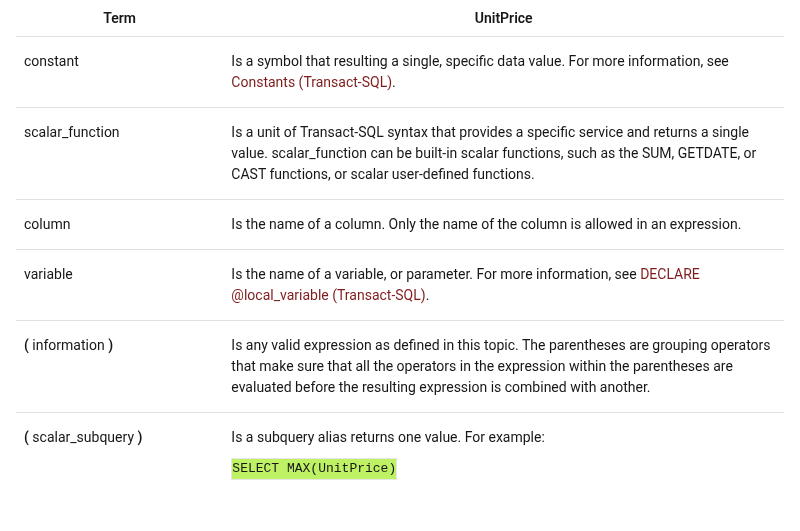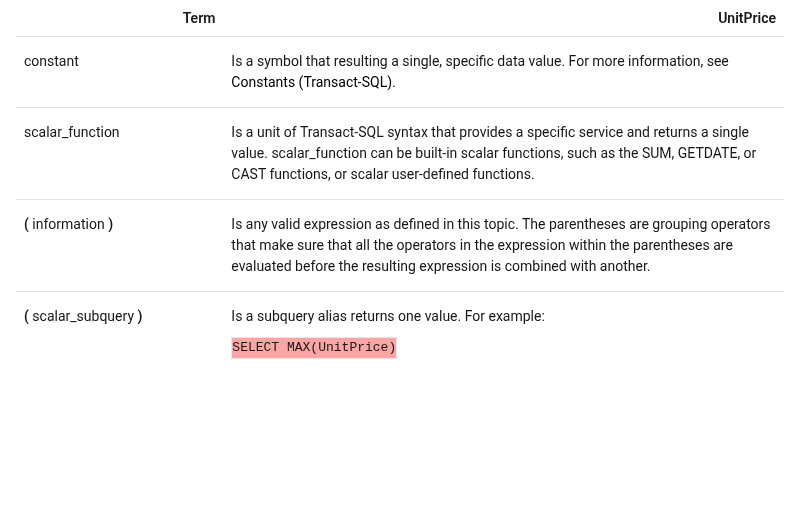--- a/index.html
+++ b/index.html
@@ -11,46 +11,46 @@
     padding: 0 16px;
   }
   table {
     width: 100%;
     border-collapse: collapse;
     table-layout: fixed;
   }
   col.term-col { width: 27%; }
   col.def-col { width: 73%; }
   th {
-    text-align: right;
+    text-align: center;
     font-weight: 600;
     padding: 10px 8px;
     border-bottom: 1px solid #e0e0e0;
     color: #171717;
   }
   td {
     padding: 14px 8px;
     vertical-align: top;
     border-bottom: 1px solid #e0e0e0;
     line-height: 1.5;
     color: #171717;
   }
   tr.last td { border-bottom: none; }
   .term-italic { }
   .term-bracket { font-style: normal; }
   .term-bold { font-weight: 600; font-style: normal; }
   a.doc-link {
-    color: #000000;
+    color: #7f1d1d;
     text-decoration: none;
   }
   code.inline-code {
     display: inline-block;
     font-family: Consolas, "Courier New", monospace;
     font-size: 13px;
-    background: #fca5a5;
+    background: #bef264;
     border: 1px solid #e6e6e6;
     padding: 4px 8px;
     border-radius: 2px;
     color: #171717;
     margin-top: 10px;
   }
   .code-stack code.inline-code { display: table; }
 </style>
 </head>
 <body>
@@ -80,21 +80,37 @@
     <tr>
       <td>
         <span class="term-italic">scalar_function</span>
       </td>
       <td>
         <span>Is a unit of Transact-SQL syntax that provides a specific service and returns a single value. </span><span class="term-italic">scalar_function</span><span> can be built-in scalar functions, such as the SUM, GETDATE, or CAST functions, or scalar user-defined functions.</span>
       </td>
     </tr>
 
 
+    <tr>
+      <td>
+        <span class="term-italic">column</span>
+      </td>
+      <td>
+        <span>Is the name of a column. Only the name of the column is allowed in an expression.</span>
+      </td>
+    </tr>
 
+    <tr>
+      <td>
+        <span class="term-italic">variable</span>
+      </td>
+      <td>
+        <span>Is the name of a variable, or parameter. For more information, see </span><a href="#" class="doc-link">DECLARE @local_variable (Transact-SQL)</a><span>.</span>
+      </td>
+    </tr>
 
     <tr>
       <td>
         <span class="term-bold">( </span><span class="term-italic">information</span><span class="term-bold"> )</span>
       </td>
       <td>
         <span>Is any valid expression as defined in this topic. The parentheses are grouping operators that make sure that all the operators in the expression within the parentheses are evaluated before the resulting expression is combined with another.</span>
       </td>
     </tr>
 

